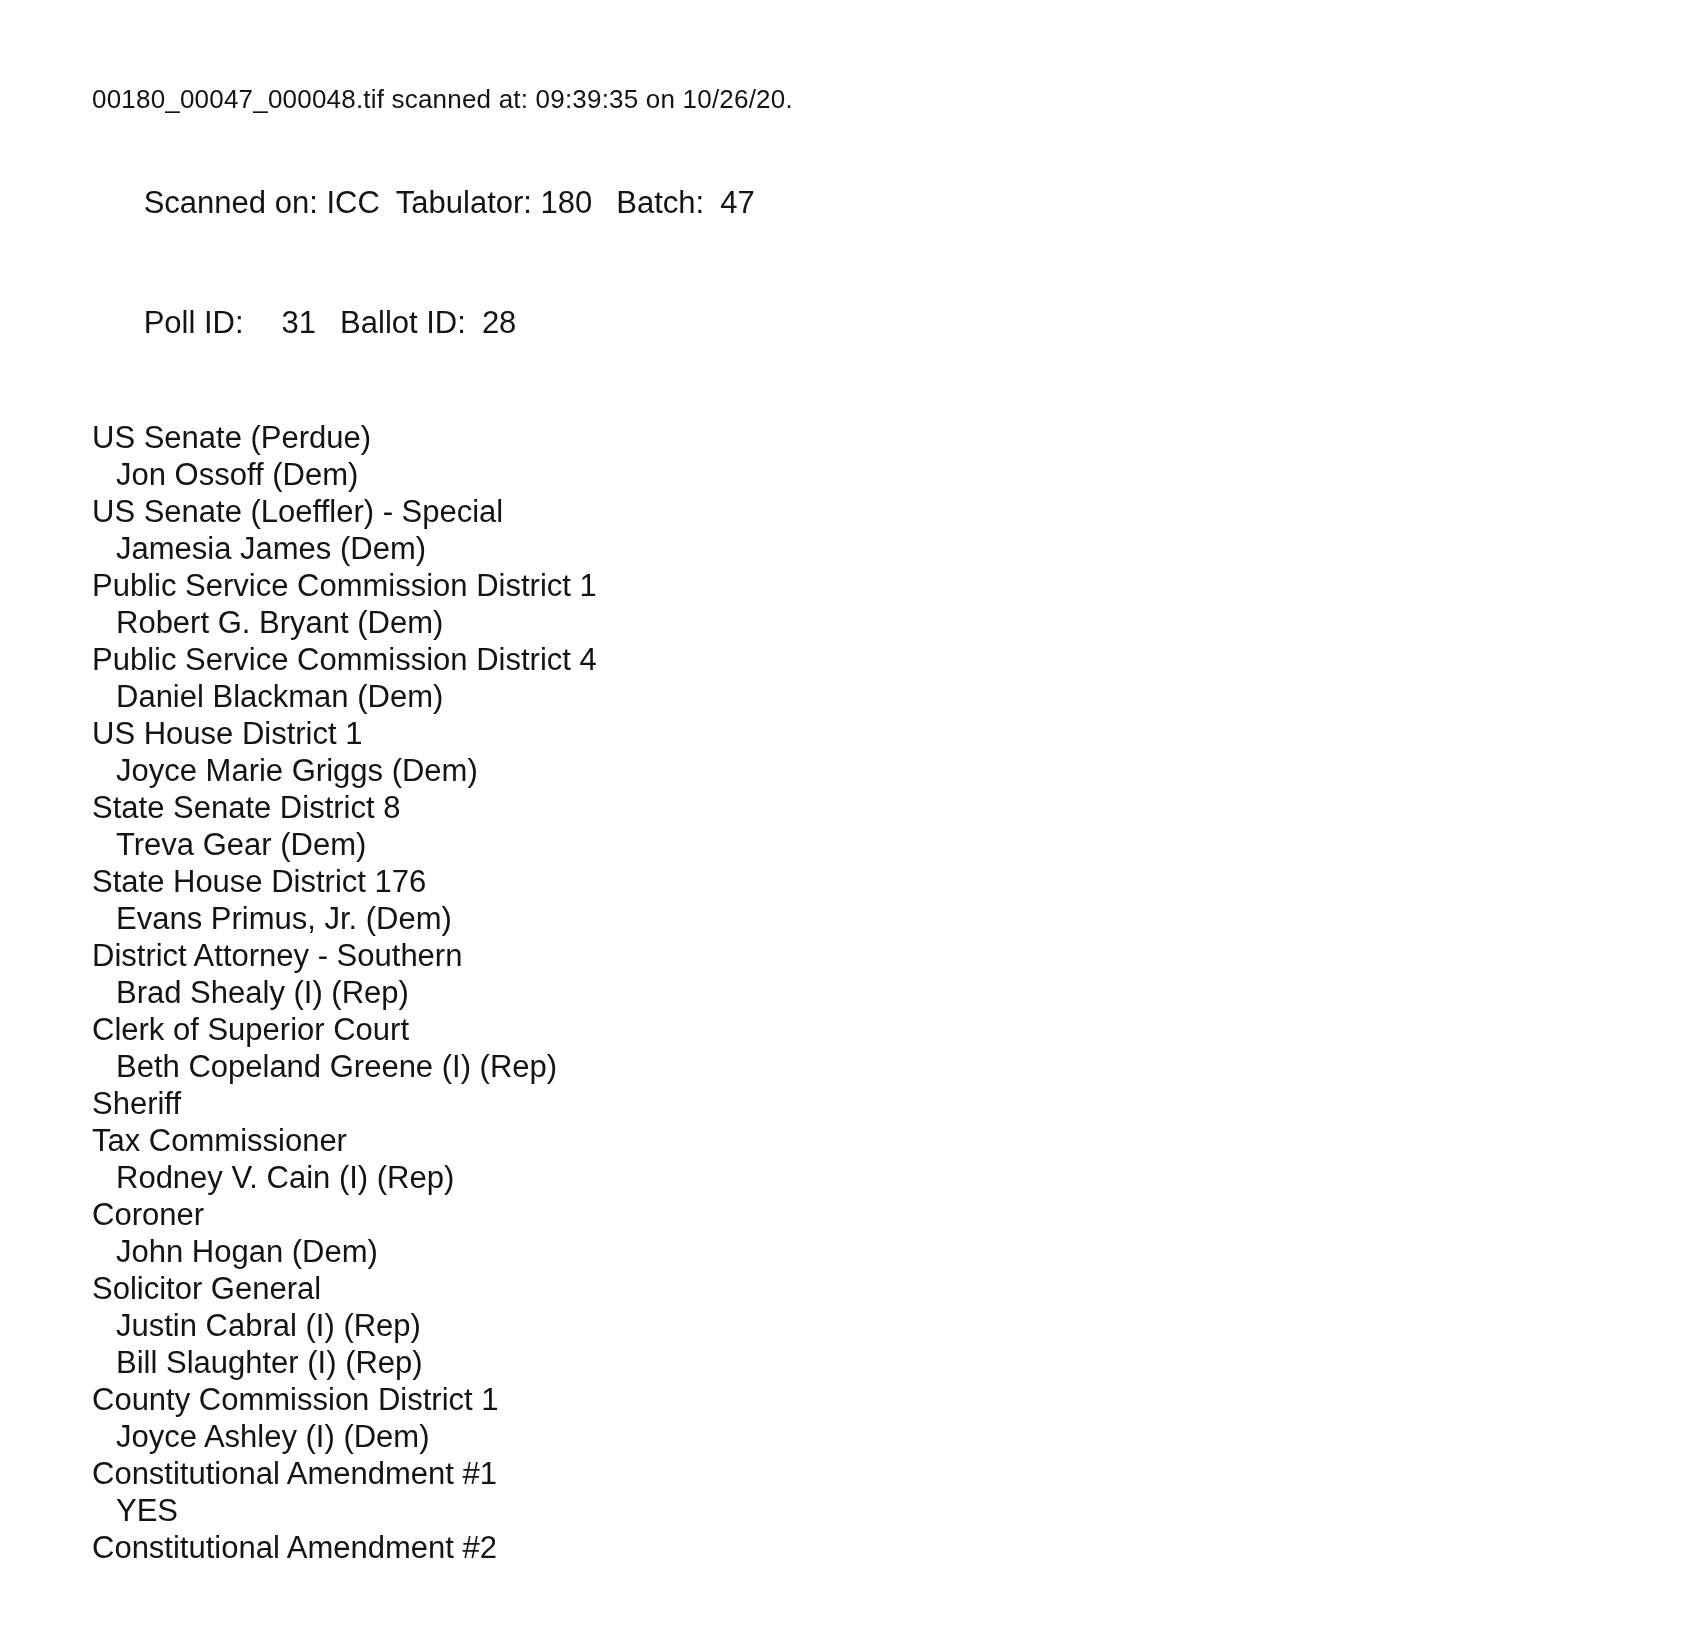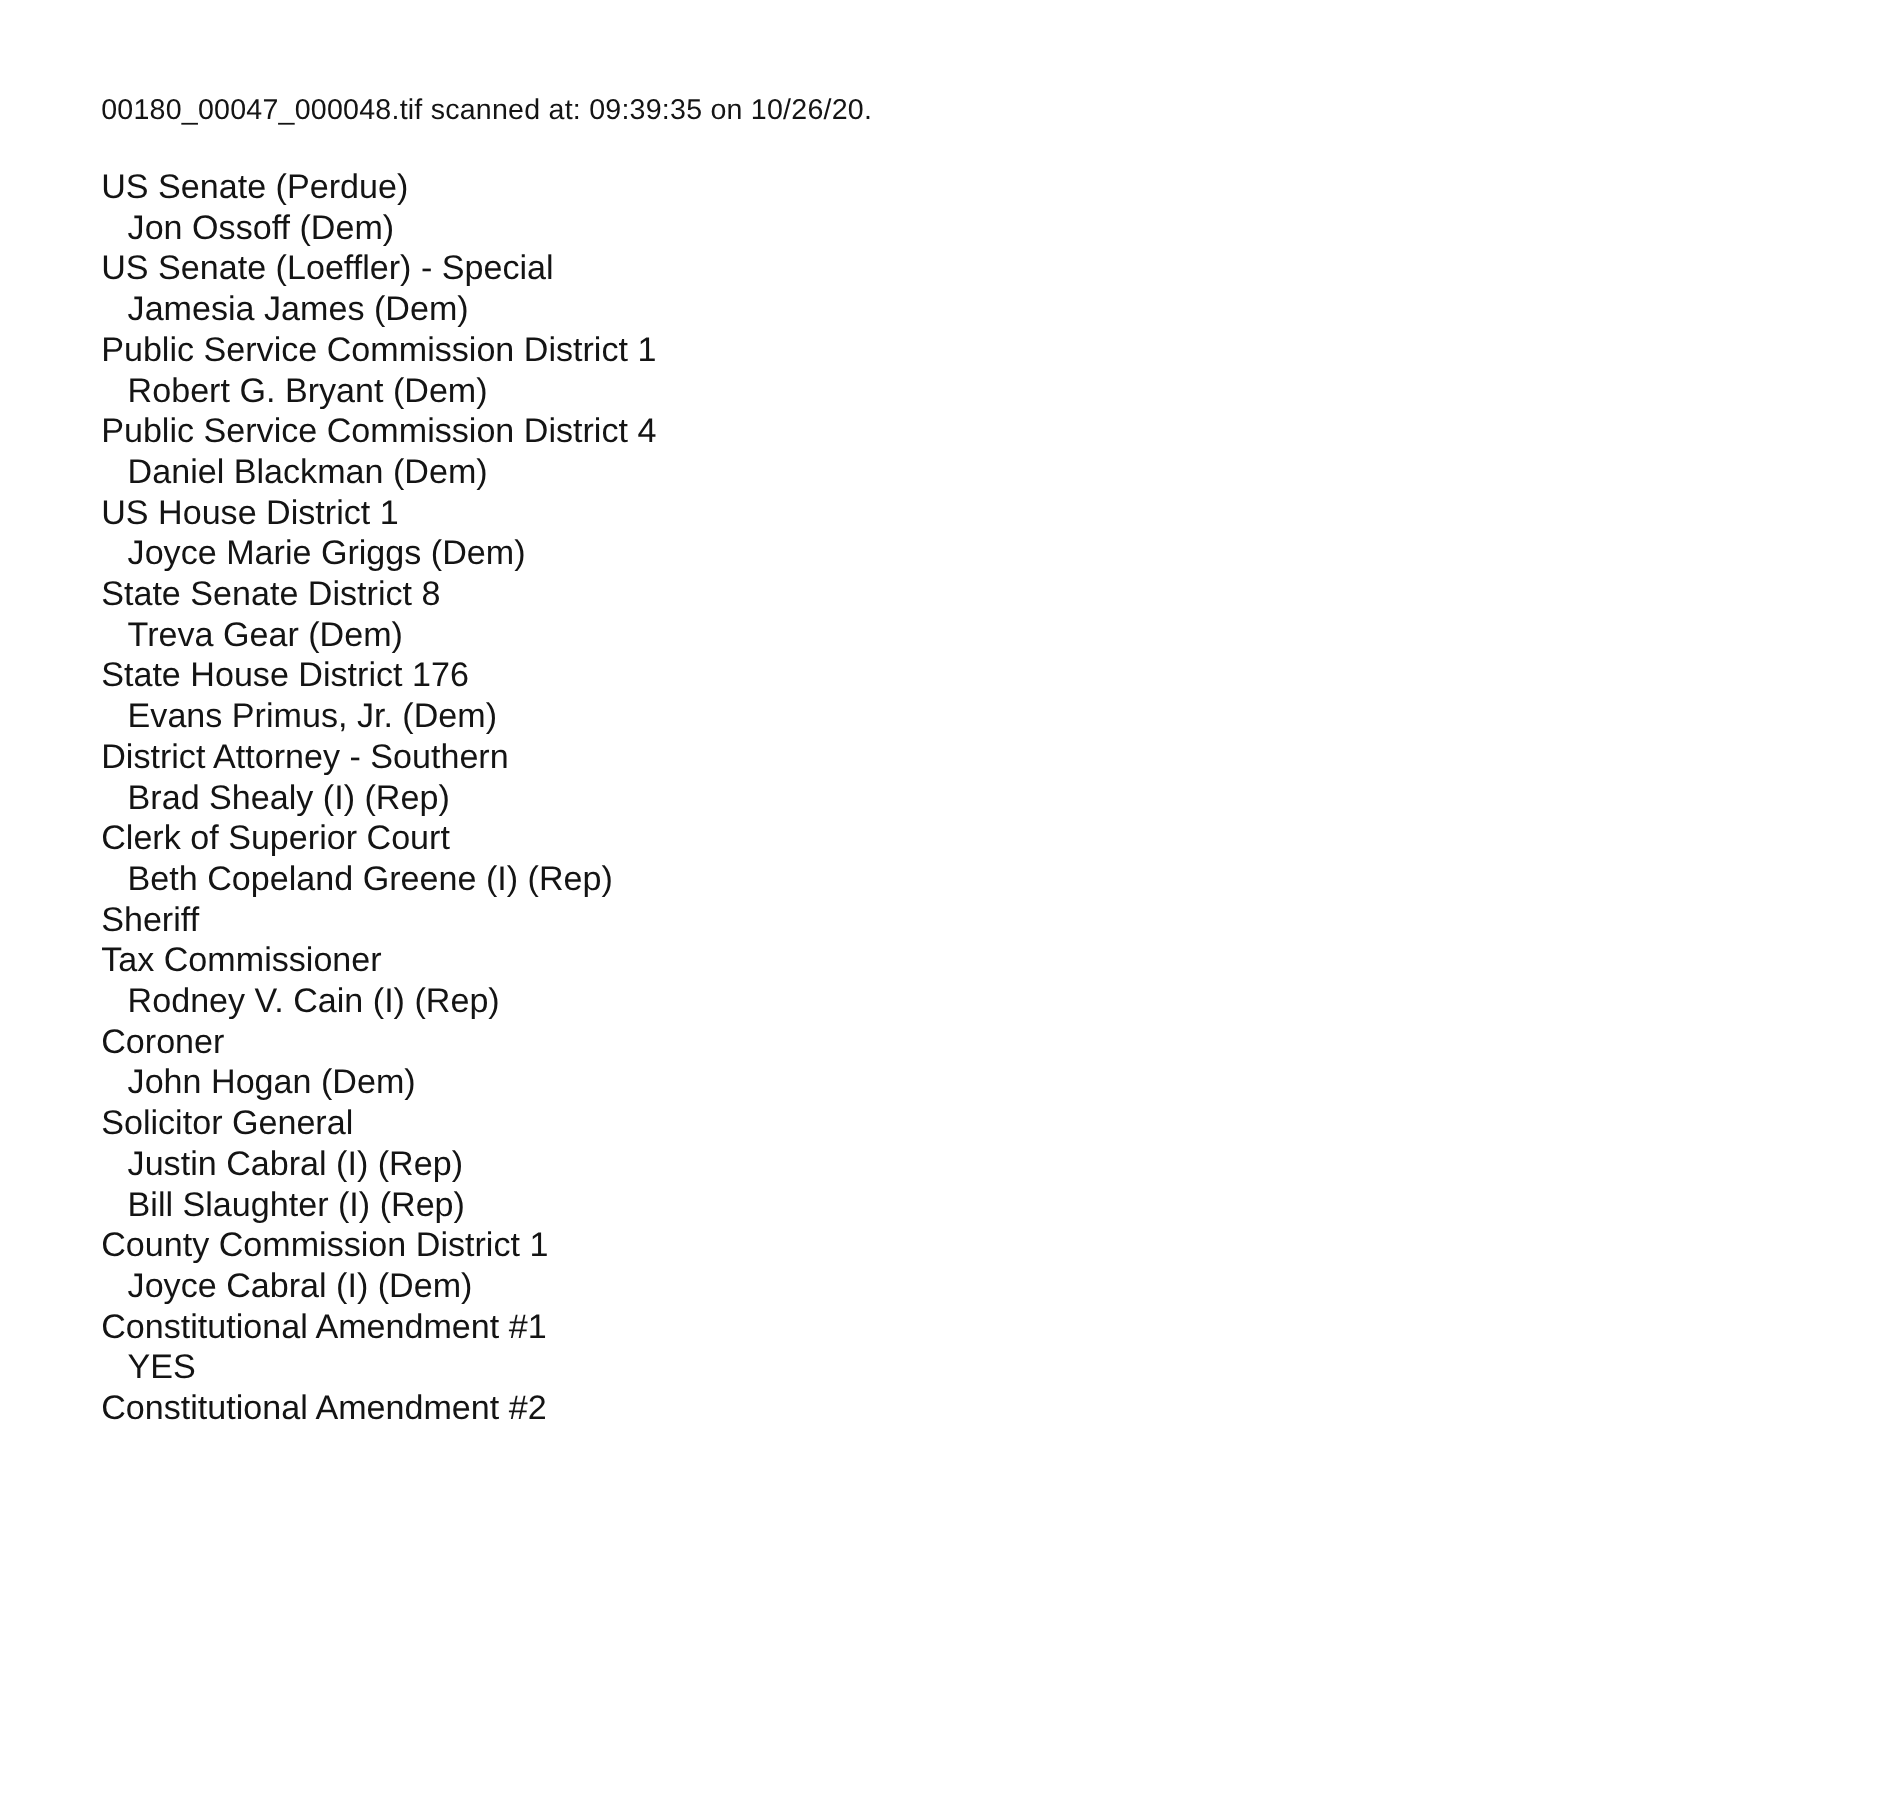--- a/index.html
+++ b/index.html
@@ -53,20 +53,28 @@
     white-space: pre;
   }
 </style>
 </head>
 <body>
 
 <div class="doc">
 
   <div class="filename-line">00180_00047_000048.tif scanned at: 09:39:35 on 10/26/20.</div>
 
+  <div class="meta-block">
+    <div class="meta-row">
+      <span>Scanned on:</span><span> </span><span>ICC</span><span class="gap-sm">Tabulator:</span><span> </span><span>180</span><span class="gap-md">Batch:</span><span class="gap-sm">47</span>
+    </div>
+    <div class="meta-row">
+      <span>Poll ID:</span><span class="gap-lg">31</span><span class="gap-md">Ballot ID:</span><span class="gap-sm">28</span>
+    </div>
+  </div>
 
   <div class="contest-list">
     <div>
       <div class="contest-title">US Senate (Perdue)</div>
       <div class="contest-choice">Jon Ossoff (Dem)</div>
     </div>
     <div>
       <div class="contest-title">US Senate (Loeffler) - Special</div>
       <div class="contest-choice">Jamesia James (Dem)</div>
     </div>
@@ -111,21 +119,21 @@
     </div>
     <div>
       <div class="contest-title">Solicitor General</div>
       <div class="contest-choice">Justin Cabral (I) (Rep)</div>
     </div>
     <div>
       <div class="contest-choice">Bill Slaughter (I) (Rep)</div>
     </div>
     <div>
       <div class="contest-title">County Commission District 1</div>
-      <div class="contest-choice">Joyce Cabral (I) (Dem)</div>
+      <div class="contest-choice">Joyce Ashley (I) (Dem)</div>
     </div>
     <div>
       <div class="contest-title">Constitutional Amendment #1</div>
       <div class="contest-choice">YES</div>
     </div>
     <div>
       <div class="contest-title">Constitutional Amendment #2</div>
 
     </div>
 

